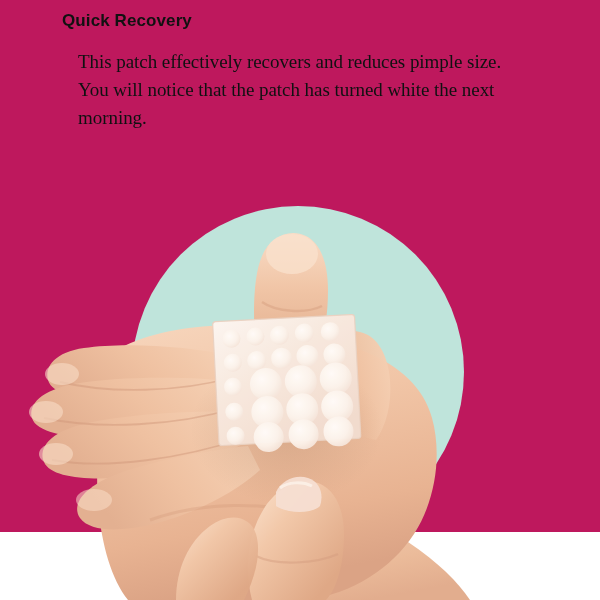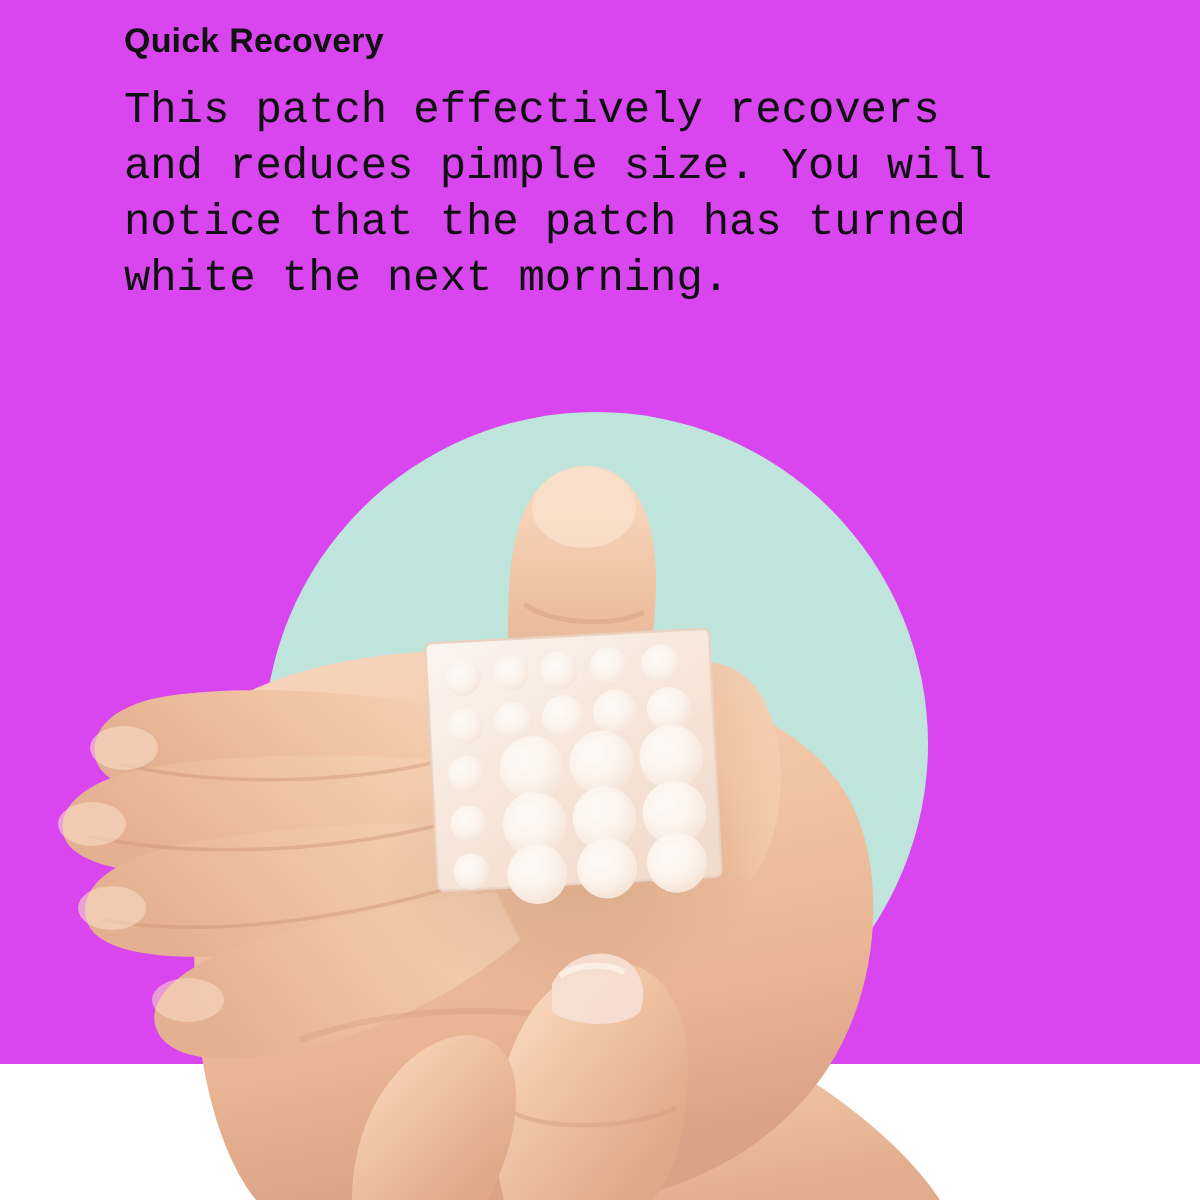--- a/index.html
+++ b/index.html
@@ -11,47 +11,47 @@
     width: 600px;
     height: 600px;
     overflow: hidden;
     font-family: "Liberation Sans", sans-serif;
     -webkit-font-smoothing: antialiased;
   }
   .panel {
     position: relative;
     width: 600px;
     height: 532px;
-    background: #d946ef;
+    background: #be185d;
   }
 
   
   .text-block {
     position: absolute;
     left: 62px;
     top: 10px;
     width: 460px;
   }
   .feature-heading {
     font-family: "Liberation Sans", sans-serif;
     font-size: 17px;
     font-weight: bold;
     line-height: 22px;
     color: #111111;
     letter-spacing: 0.1px;
     margin: 0 0 10px 0;
     white-space: nowrap;
   }
   .feature-body {
-    font-family: Liberation Mono, monospace;
-    font-size: 22px;
+    font-family: Liberation Serif, serif;
+    font-size: 19px;
     font-weight: normal;
     line-height: 28px;
     color: #0f1111;
-    margin: 0;
+    margin: 16px;
     width: 452px;
     letter-spacing: -0.05px;
   }
 
   
   .figure {
     position: absolute;
     left: 0px;
     top: 170px;
     width: 600px;

